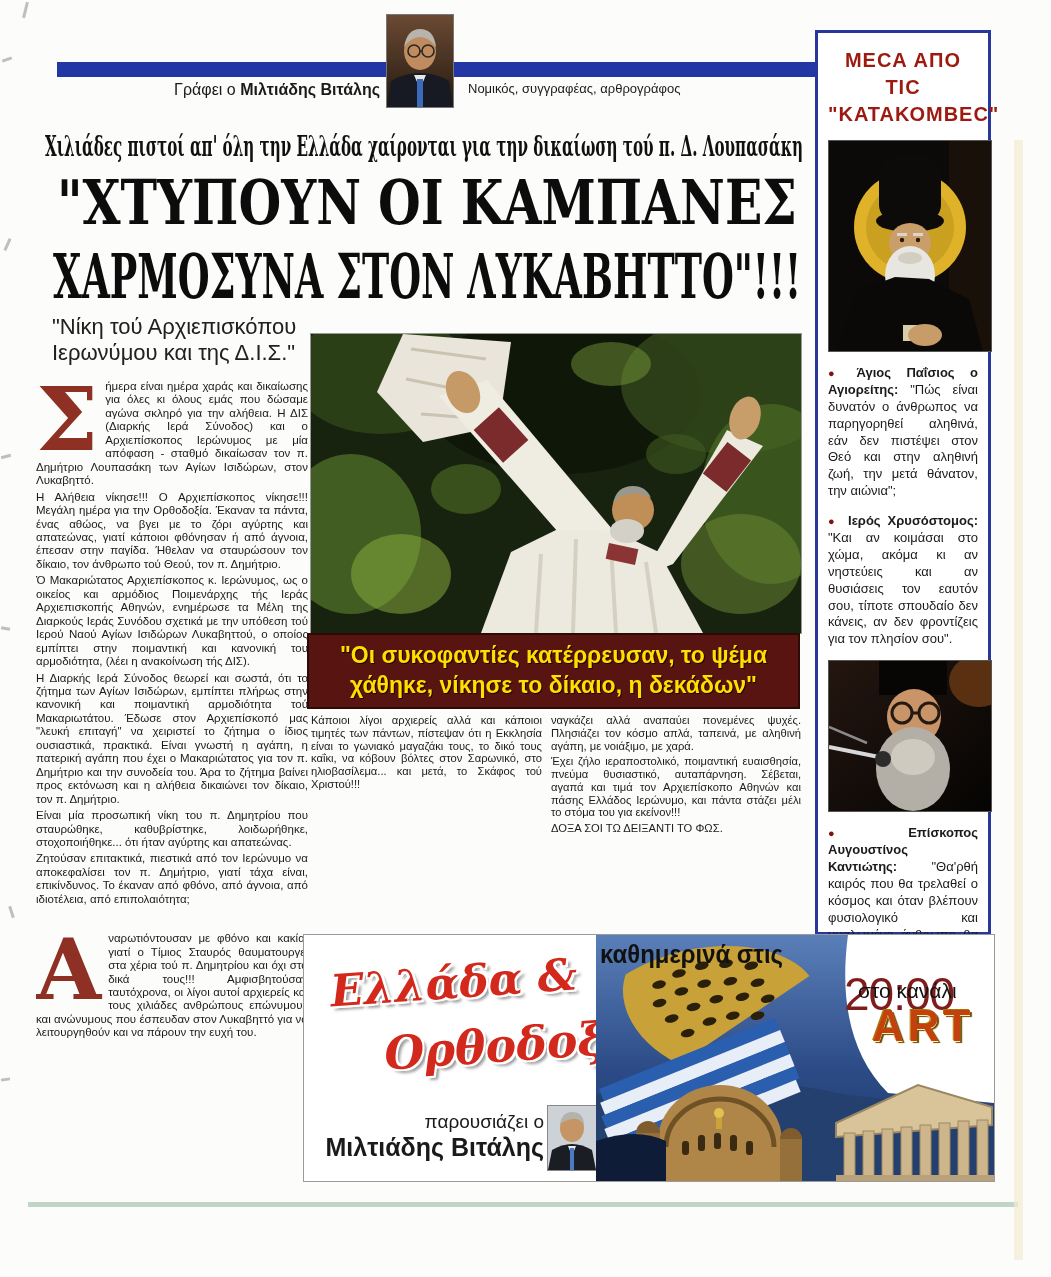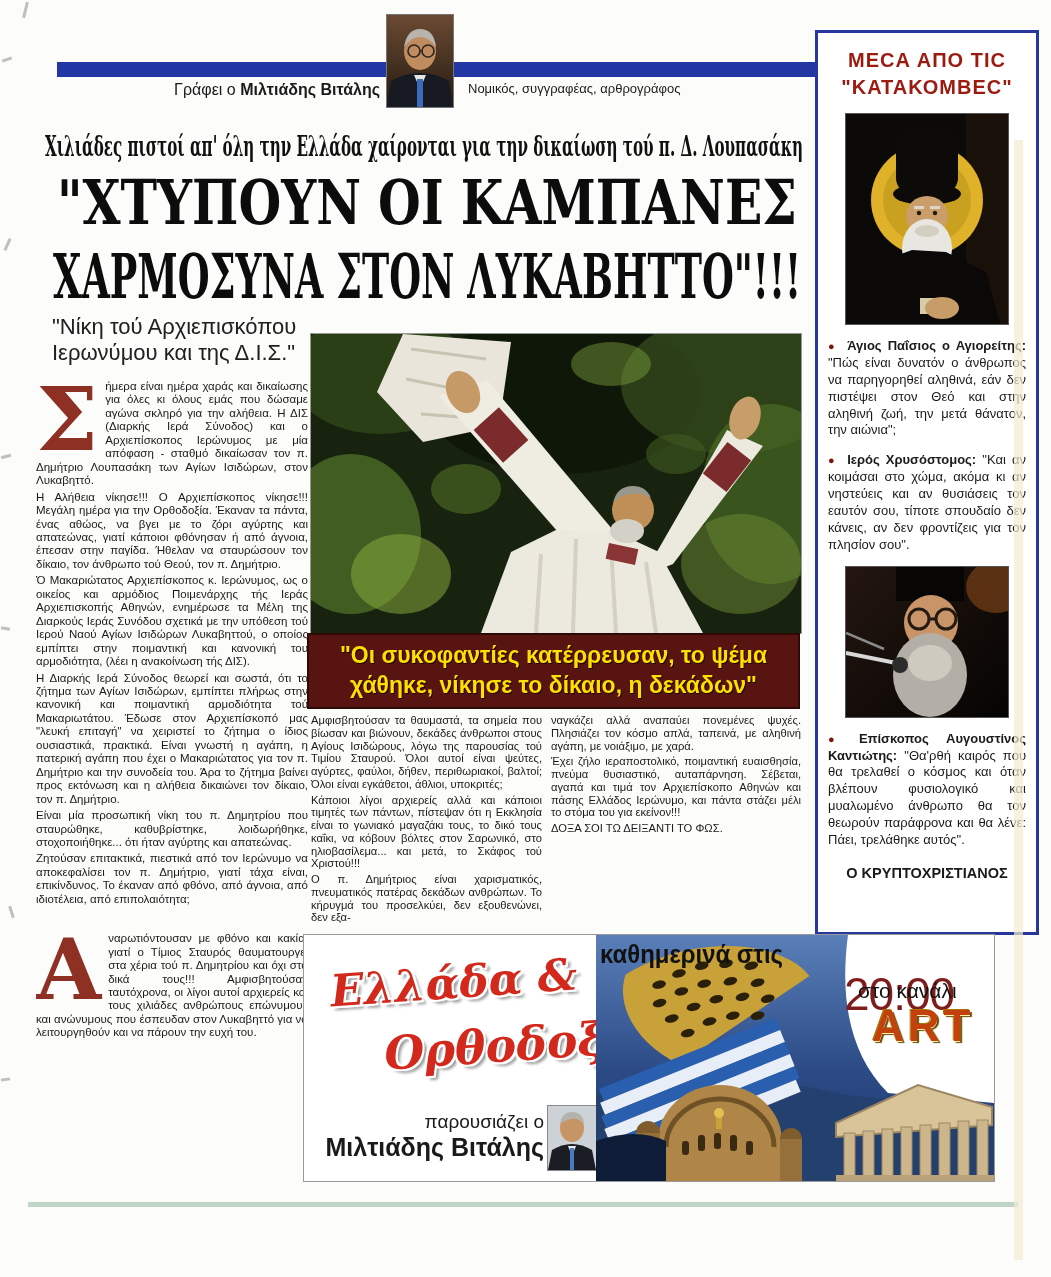--- a/index.html
+++ b/index.html
@@ -29,21 +29,21 @@
   .col2{left:311px;top:714px;width:231px;height:224px;font-size:11.2px;line-height:1.14;}
   .col3{left:551px;top:714px;width:250px;height:224px;font-size:11.2px;line-height:1.14;}
   
   .main-photo{left:310px;top:333px;width:490px;height:299px;border:1px solid #999;background:#15200e;}
   
   .banner{left:307px;top:633px;width:493px;height:76px;background:#571410;border:2px solid #2d0a07;
           box-sizing:border-box;display:flex;flex-direction:column;justify-content:center;}
   .banner div{text-align:center;color:#ffdf00;font-weight:bold;font-size:23px;line-height:1.3;
               text-shadow:1px 1px 0 #1e0402;}
   
-  .sidebar{left:815px;top:30px;width:224px;height:905px;border:3px solid #27379b;background:#fff;
+  .sidebar{left:815px;top:30px;width:176px;height:905px;border:3px solid #27379b;background:#fff;
            box-sizing:border-box;padding:10px 10px 0 10px;}
   .sb-title{font-weight:bold;font-size:20px;line-height:1.35;letter-spacing:1px;color:#9c1a0f;
             text-align:center;margin-top:4px;}
   .sb-photo1{width:162px;height:210px;margin:12px auto 0;display:block;border:1px solid #555;}
   .sb-photo2{width:162px;height:150px;margin:12px auto 0;display:block;border:1px solid #555;}
   .sb-para{font-size:13px;line-height:1.3;text-align:justify;margin:13px 0 0 0;}
   .sb-bullet{color:#7c150d;font-size:11px;margin-right:10px;}
   .sb-sign{font-weight:bold;font-size:14.5px;text-align:center;margin-top:16px;}
   
   .ad-box{left:303px;top:934px;width:692px;height:248px;border:1px solid #9a9a9a;background:#fff;
@@ -158,23 +158,21 @@
     <ellipse cx="316" cy="197" rx="17" ry="12" fill="#d2d0c7"></ellipse>
     <rect x="296" y="212" width="30" height="16" fill="#8a3436" transform="rotate(12 311 220)"></rect>
   </svg>
 
   <div class="abs banner">
     <div>"Οι συκοφαντίες κατέρρευσαν, το ψέμα</div>
     <div>χάθηκε, νίκησε το δίκαιο, η δεκάδων"</div>
   </div>
 
   <div class="abs col col2">
-    <p>Αμφισβητούσαν τα θαυμαστά, τα σημεία που βίωσαν και βιώνουν, δεκάδες άνθρωποι στους Αγίους Ισιδώρους, λόγω της παρουσίας τού Τιμίου Σταυρού. Όλοι αυτοί είναι ψεύτες, αγύρτες, φαύλοι, δήθεν, περιθωριακοί, βαλτοί; Όλοι είναι εγκάθετοι, άθλιοι, υποκριτές;</p>
     <p>Κάποιοι λίγοι αρχιερείς αλλά και κάποιοι τιμητές των πάντων, πίστεψαν ότι η Εκκλησία είναι το γωνιακό μαγαζάκι τους, το δικό τους καΐκι, να κόβουν βόλτες στον Σαρωνικό, στο ηλιοβασίλεμα... και μετά, το Σκάφος τού Χριστού!!!</p>
-    <p>Ο π. Δημήτριος είναι χαρισματικός, πνευματικός πατέρας δεκάδων ανθρώπων. Το κήρυγμά του προσελκύει, δεν εξουθενώνει, δεν εξα-</p>
   </div>
   <div class="abs col col3">
     <p>ναγκάζει αλλά αναπαύει πονεμένες ψυχές. Πλησιάζει τον κόσμο απλά, ταπεινά, με αληθινή αγάπη, με νοιάξιμο, με χαρά.</p>
     <p>Έχει ζήλο ιεραποστολικό, ποιμαντική ευαισθησία, πνεύμα θυσιαστικό, αυταπάρνηση. Σέβεται, αγαπά και τιμά τον Αρχιεπίσκοπο Αθηνών και πάσης Ελλάδος Ιερώνυμο, και πάντα στάζει μέλι το στόμα του για εκείνον!!!</p>
     <p>ΔΟΞΑ ΣΟΙ ΤΩ ΔΕΙΞΑΝΤΙ ΤΟ ΦΩΣ.</p>
   </div>
 
   <div class="abs sidebar">
     <div class="sb-title">
       <div>ΜΕCΑ ΑΠΟ ΤΙC</div>

